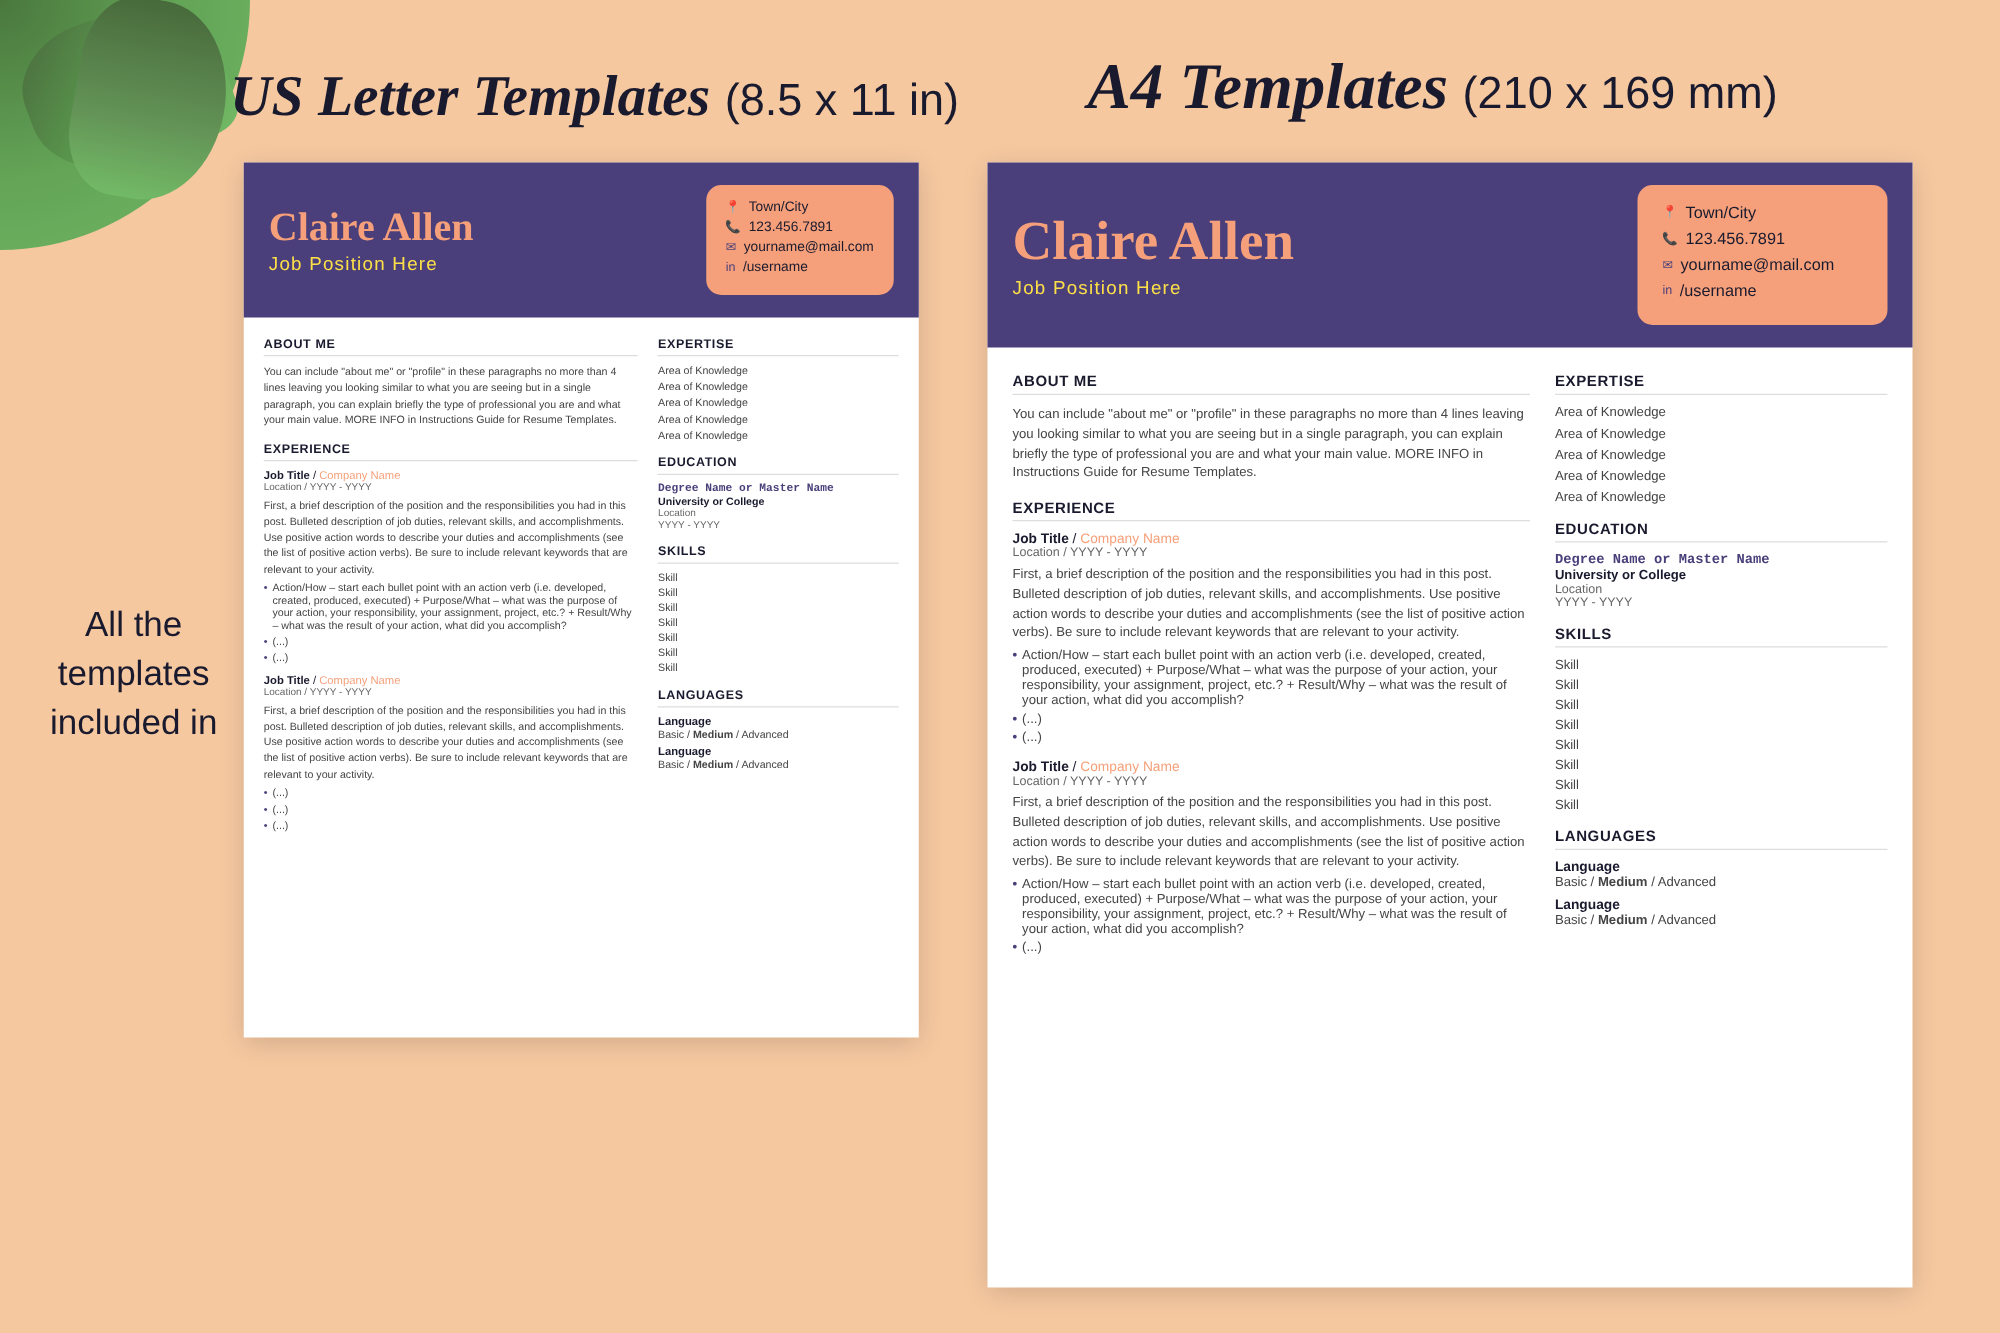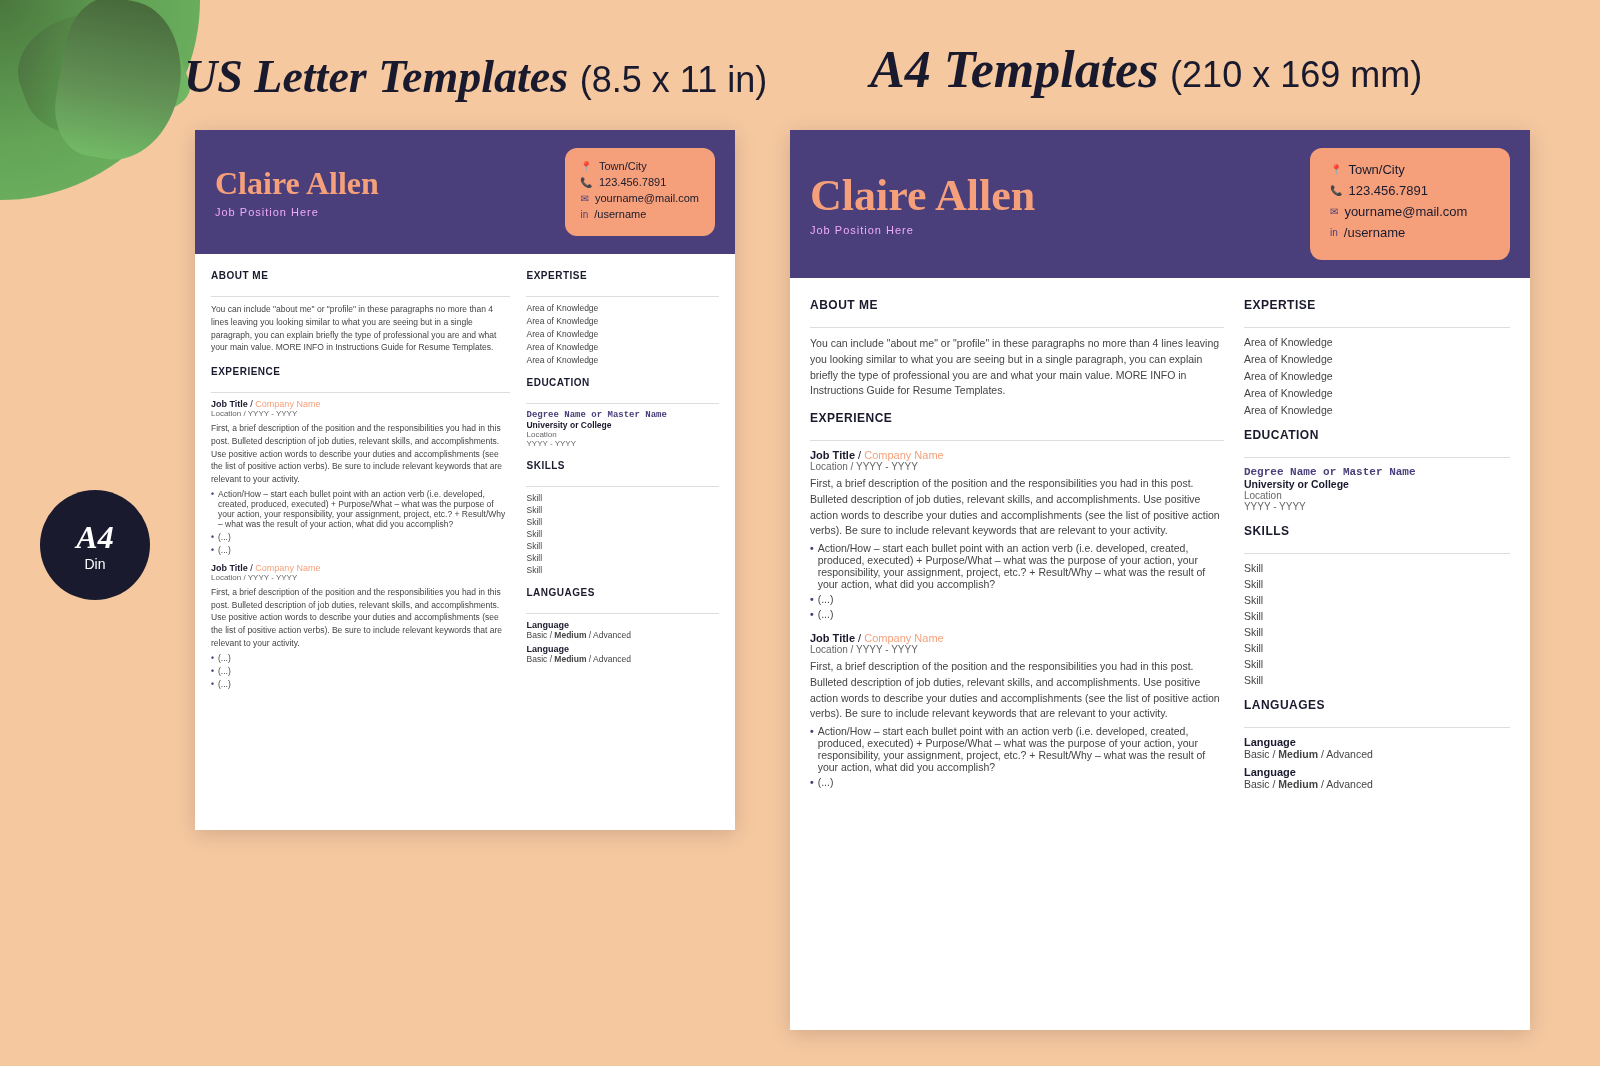--- a/index.html
+++ b/index.html
@@ -160,22 +160,22 @@
       color: #f5a07a;
       font-family: 'Georgia', serif;
       line-height: 1.1;
     }
 
     .candidate-name-large {
       font-size: 44px;
     }
 
     .job-position {
-      color: #f0abfc;
-      font-size: 11px;
+      color: #fde047;
+      font-size: 15px;
       margin-top: 4px;
       letter-spacing: 1px;
     }
 
     .contact-box {
       background-color: #f5a07a;
       border-radius: 12px;
       padding: 12px 16px;
       min-width: 150px;
     }
@@ -224,21 +224,21 @@
 
     .resume-right {
       flex: 0.9;
     }
 
     .section-title {
       font-size: 10px;
       font-weight: bold;
       color: #1a1a2e;
       border-bottom: 1px solid #ddd;
-      padding-bottom: 15px;
+      padding-bottom: 3px;
       margin-bottom: 6px;
       margin-top: 12px;
       letter-spacing: 0.5px;
       text-transform: uppercase;
     }
 
     .section-title:first-child {
       margin-top: 0;
     }
 
@@ -395,23 +395,22 @@
   <span class="script">US Letter Templates</span>
   <span class="size-text">(8.5 x 11 in)</span>
 </div>
 
 <div class="a4-title">
   <span class="script">A4 Templates</span>
   <span class="size-text">(210 x 169 mm)</span>
 </div>
 
 <div class="side-labels">
-  <div class="badge">
-    <span class="badge-main">A4</span>
-    <span class="badge-sub">Din</span>
+  <div style="font-size:28px;color:#1a1a2e;line-height:1.4;margin-bottom:20px;">
+    All the<br>templates<br>included in
   </div>
 </div>
 
 <div class="resume-page us-page">
 
   <div class="resume-header">
     <div class="header-left">
       <div class="candidate-name">Claire Allen</div>
       <div class="job-position">Job Position Here</div>
     </div>

